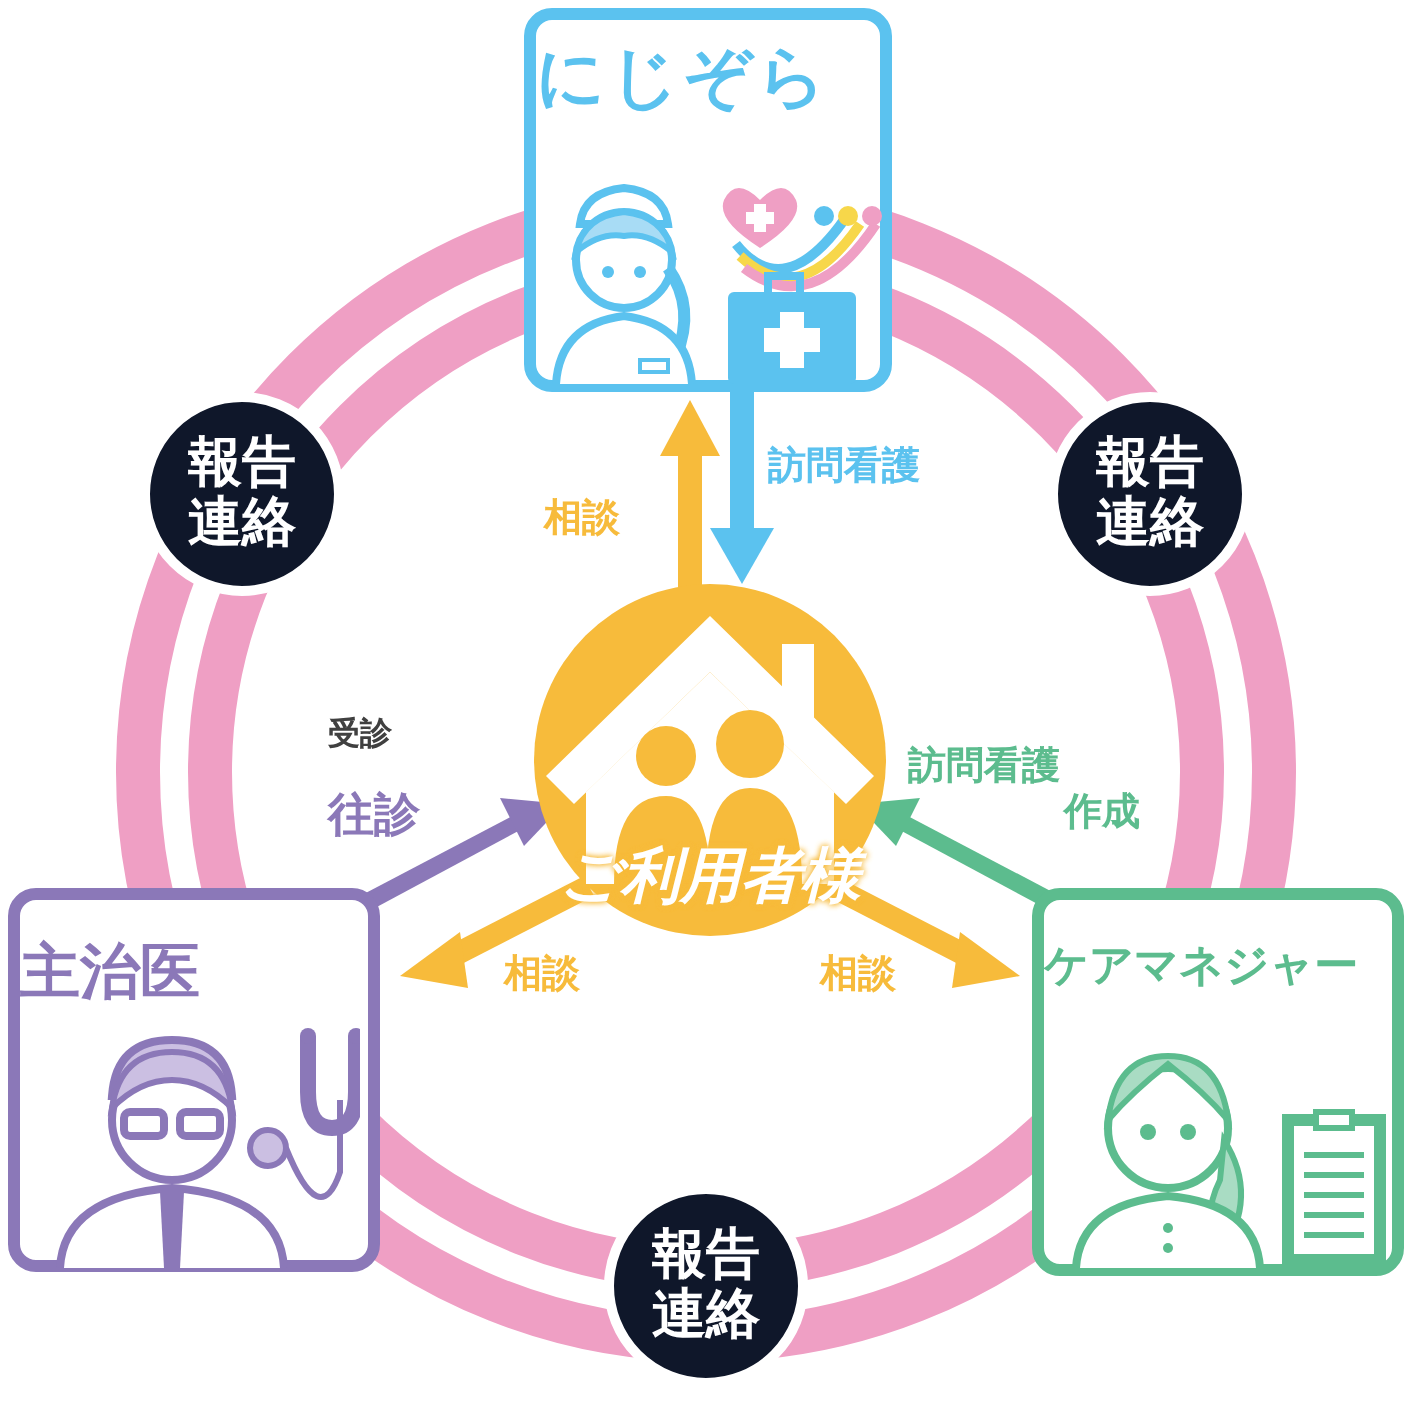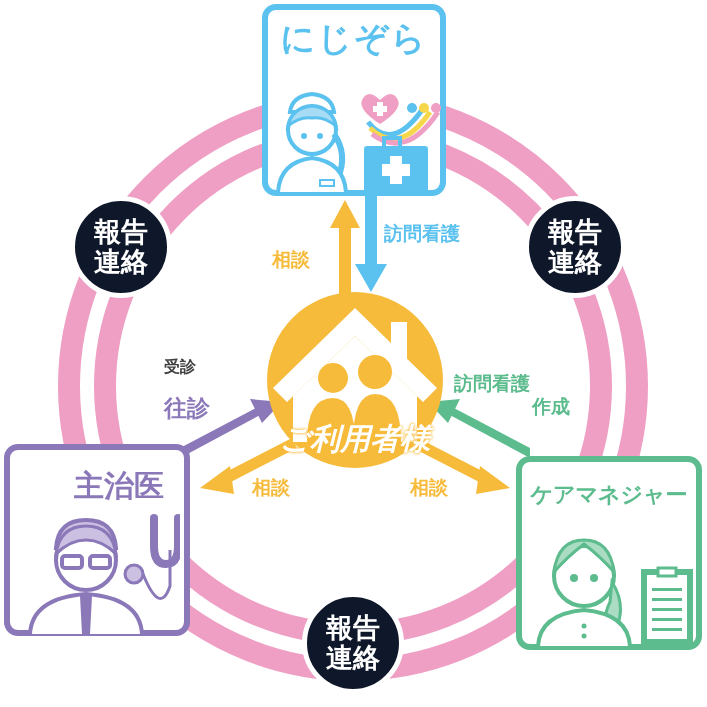--- a/index.html
+++ b/index.html
@@ -2,21 +2,21 @@
 <html><head>
 <meta charset="utf-8">
 <style>
   html,body{margin:0;padding:0;background:#ffffff;}
   body{width:707px;height:707px;position:relative;overflow:hidden;font-family:"DejaVu Sans","Liberation Sans",sans-serif;}
   .layer{position:absolute;left:0;top:0;width:707px;height:707px;}
   .abs{position:absolute;}
   .lbl{position:absolute;font-weight:bold;white-space:nowrap;line-height:1;}
   .badge{position:absolute;width:92px;height:92px;border-radius:50%;background:#0f172a;border:5px solid #ffffff;display:flex;flex-direction:column;align-items:center;justify-content:center;color:#fff;font-weight:bold;font-size:27px;line-height:1.12;}
   .card{position:absolute;background:#fff;border-radius:14px;box-sizing:border-box;}
-  .card-title{position:absolute;left:0;right:0;text-align:center;font-weight:bold;}
+  .card-title{position:absolute;left:0;right:0;font-weight:bold;}
 </style>
 </head>
 <body>
 
 <svg class="layer" viewBox="0 0 707 707">
   <circle cx="353" cy="386" r="284" fill="none" stroke="#ef9fc4" stroke-width="22"></circle>
   <circle cx="353" cy="386" r="248" fill="none" stroke="#ef9fc4" stroke-width="22"></circle>
 </svg>
 
 <svg class="layer" viewBox="0 0 707 707">
@@ -90,38 +90,38 @@
       <circle cx="164" cy="26" r="5" fill="#ef9fc4"></circle>
 
     <rect x="112" y="56" width="16" height="10" fill="none" stroke="#5bc2ef" stroke-width="4"></rect>
     <rect x="92" y="64" width="64" height="46" rx="3" fill="#5bc2ef"></rect>
     <rect x="118" y="74" width="12" height="28" fill="#fff"></rect>
       <rect x="110" y="82" width="28" height="12" fill="#fff"></rect>
   </svg>
 </div>
 
 <div class="card" style="left:4px;top:444px;width:186px;height:192px;border:6px solid #8b78b8;">
-  <div class="card-title" style="top:16px;font-size:30px;color:#8b78b8;padding-left:44px;">主治医</div>
+  <div class="card-title" style="top:16px;font-size:30px;color:#8b78b8;">主治医</div>
   <svg class="abs" style="left:10px;top:60px;" width="160" height="124" viewBox="0 0 160 124">
     <path d="M36,38 Q38,10 66,10 Q94,10 96,38 Z" fill="#cbbfe2" stroke="#8b78b8" stroke-width="4"></path>
     <circle cx="66" cy="50" r="30" fill="#fff" stroke="#8b78b8" stroke-width="4"></circle>
     <path d="M36,44 Q40,16 66,16 Q92,16 96,44 Q82,30 66,30 Q50,30 36,44 Z" fill="#cbbfe2" stroke="#8b78b8" stroke-width="3"></path>
     <rect x="42" y="46" width="20" height="12" rx="3" fill="none" stroke="#8b78b8" stroke-width="4"></rect>
     <rect x="70" y="46" width="20" height="12" rx="3" fill="none" stroke="#8b78b8" stroke-width="4"></rect>
     <path d="M10,124 Q12,88 66,84 Q120,88 122,124" fill="#fff" stroke="#8b78b8" stroke-width="4"></path>
     <polygon points="60,86 72,86 70,124 62,124" fill="#8b78b8"></polygon>
     <circle cx="114" cy="64" r="9" fill="#cbbfe2" stroke="#8b78b8" stroke-width="3"></circle>
     <path d="M123,64 Q140,106 150,76 L150,40" fill="none" stroke="#8b78b8" stroke-width="3"></path>
     <path d="M134,8 L134,36 Q134,54 146,54 Q158,54 158,36 L158,8" fill="none" stroke="#8b78b8" stroke-width="8"></path>
     <circle cx="134" cy="8" r="4" fill="#8b78b8"></circle>
       <circle cx="158" cy="8" r="4" fill="#8b78b8"></circle>
   </svg>
 </div>
 
-<div class="card" style="left:516px;top:456px;width:186px;height:194px;border:6px solid #5cbc8e;">
+<div class="card" style="left:516px;top:444px;width:186px;height:194px;border:6px solid #5cbc8e;">
   <div class="card-title" style="top:18px;font-size:22px;color:#5cbc8e;">ケアマネジャー</div>
   <svg class="abs" style="left:8px;top:60px;" width="164" height="124" viewBox="0 0 164 124">
     <circle cx="54" cy="54" r="30" fill="#fff" stroke="#5cbc8e" stroke-width="4"></circle>
     <path d="M24,50 Q28,18 54,18 Q80,18 84,50 Q72,36 54,22 Q36,36 24,50 Z" fill="#a9dcc3" stroke="#5cbc8e" stroke-width="3"></path>
     <path d="M82,60 Q100,88 80,118 Q70,100 80,80 Z" fill="#a9dcc3" stroke="#5cbc8e" stroke-width="3"></path>
     <circle cx="44" cy="56" r="4" fill="#5cbc8e"></circle>
       <circle cx="64" cy="56" r="4" fill="#5cbc8e"></circle>
     <path d="M8,124 Q10,92 54,88 Q98,92 100,124" fill="#fff" stroke="#5cbc8e" stroke-width="4"></path>
     <circle cx="54" cy="104" r="2.5" fill="#5cbc8e"></circle>
       <circle cx="54" cy="114" r="2.5" fill="#5cbc8e"></circle>

